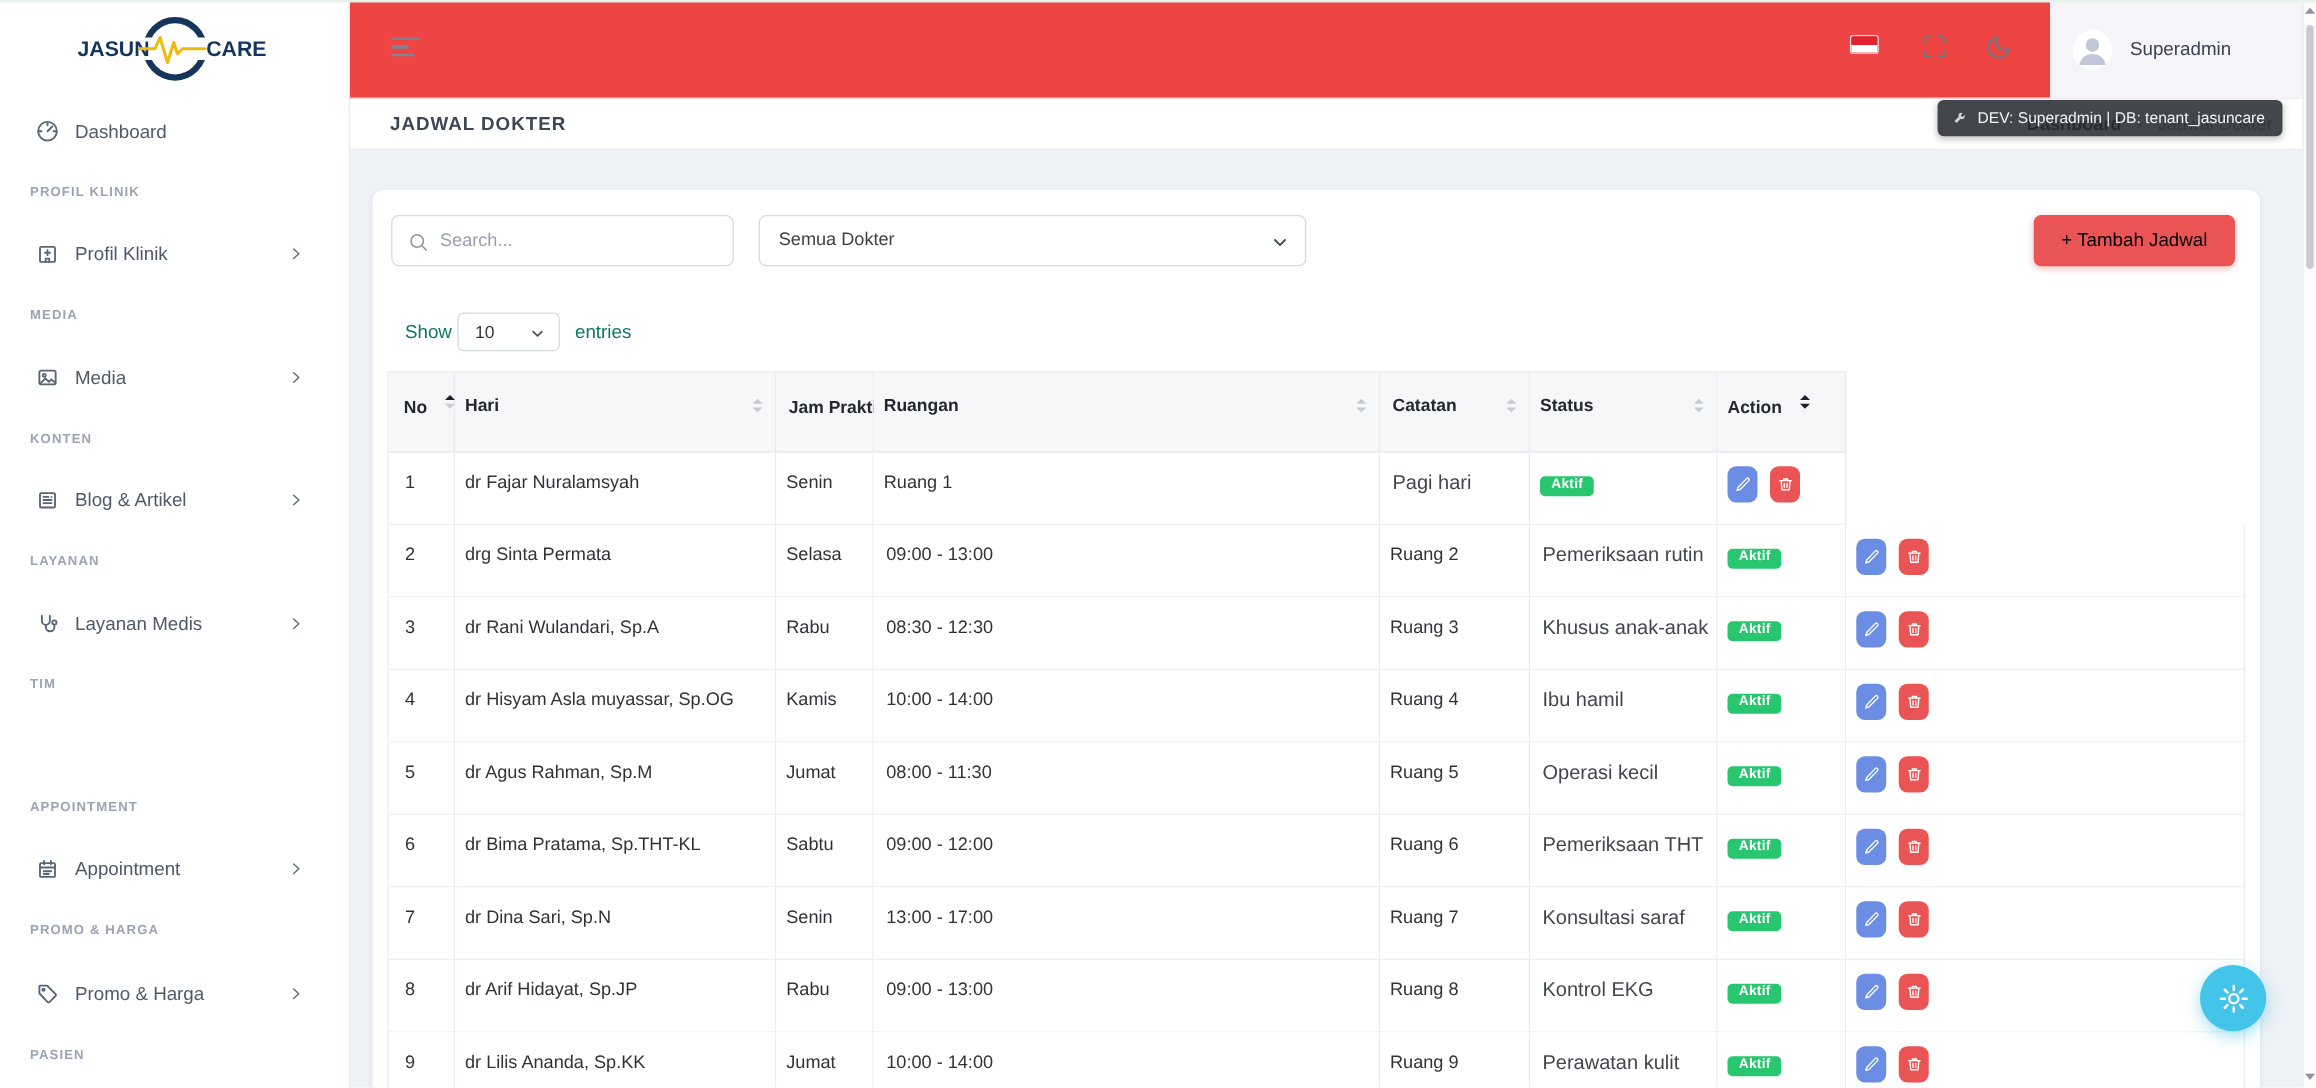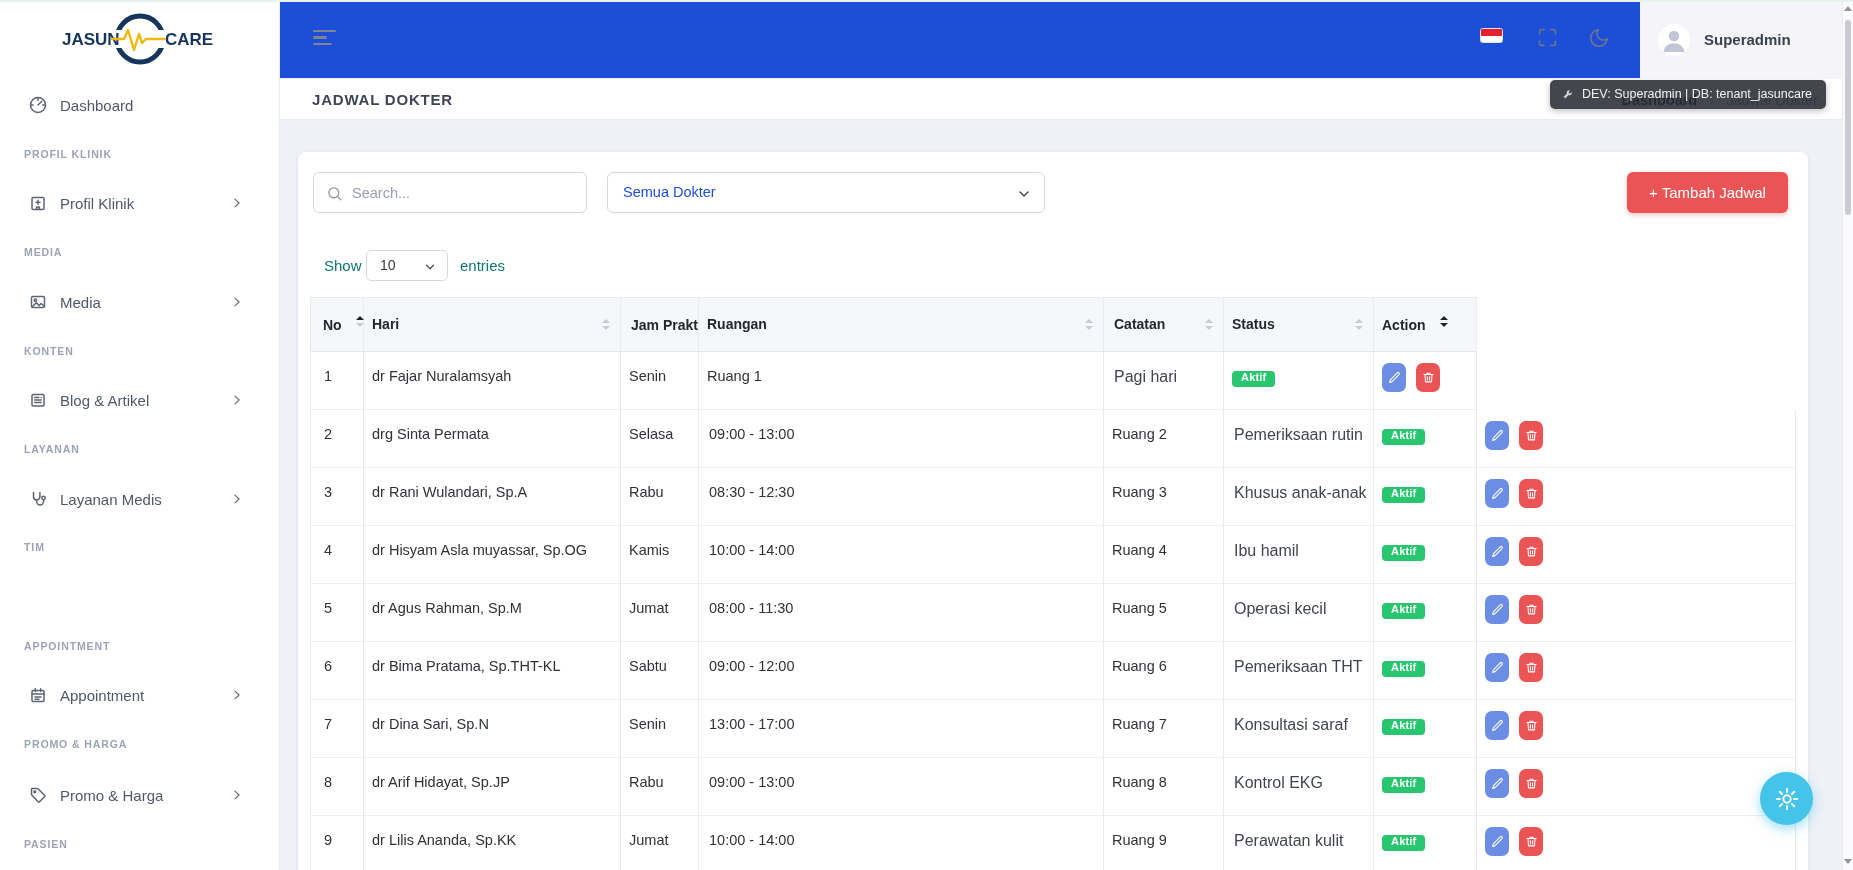--- a/index.html
+++ b/index.html
@@ -15,22 +15,22 @@
   .srow { position:absolute; left:0; width:100%; }
   .side-section { padding-left:24px; font-size:10.5px; font-weight:700; letter-spacing:.9px;
                   color:#9ba3b4; text-transform:uppercase; }
   .side-item { height:26px; display:flex; align-items:center; cursor:pointer; }
   .side-item .ic { position:absolute; left:28px; width:20px; height:20px; display:flex; align-items:center; }
   .side-item .lbl { position:absolute; left:60px; font-size:15px; font-weight:500; color:#4f5968; }
   .side-item .chev { position:absolute; left:230px; width:14px; height:14px; }
   svg.sic { stroke:#5b6575; fill:none; stroke-width:1.5; stroke-linecap:round; stroke-linejoin:round; }
 
   
-  .topbar { position:absolute; left:280px; top:0; width:1562px; height:79px; background:#1d4ed8;
-            border-bottom:1px solid #eef0f3; z-index:30;font-weight:bold; }
+  .topbar { position:absolute; left:280px; top:0; width:1562px; height:79px; background:#ef4444;
+            border-bottom:1px solid #eef0f3; z-index:30; }
   .hamburger { position:absolute; left:33px; top:30px; width:24px; height:17px; cursor:pointer; }
   .hamburger i { display:block; height:2.4px; background:#7d8593; border-radius:2px; margin-bottom:4px; }
   .hamburger i:nth-child(1){ width:23px; } .hamburger i:nth-child(2){ width:14px; } .hamburger i:nth-child(3){ width:19px; }
   .flag { position:absolute; left:1200px; top:28px; width:23px; height:15px; border-radius:2.5px;
           overflow:hidden; border:1px solid #e3e3e6; cursor:pointer; }
   .flag .r { height:50%; background:#e4212e; } .flag .w { height:50%; background:#fff; }
   .tico { position:absolute; top:27px; width:22px; height:22px; cursor:pointer; }
   .tico svg { stroke:#6e7684; fill:none; stroke-width:1.8; stroke-linecap:round; stroke-linejoin:round; }
   .user-chip { position:absolute; right:0; top:0; width:202px; height:79px; background:#f4f4f9; cursor:pointer; }
   .avatar { position:absolute; left:18px; top:24px; width:32px; height:32px; border-radius:50%; background:#fff; overflow:hidden; }
@@ -57,38 +57,38 @@
           border-radius:8px; box-shadow:0 1px 4px rgba(40,50,70,.08); }
 
   .search-box { position:absolute; left:15px; top:20px; width:274px; height:41px; border:1px solid #d5dae2;
                 border-radius:6px; background:#fff; }
   .search-box svg { position:absolute; left:12px; top:12px; stroke:#8f98a5; fill:none; stroke-width:1.8; stroke-linecap:round; }
   .search-box input { position:absolute; left:38px; top:1px; width:225px; height:37px; border:0; outline:none;
                       font-size:14.5px; color:#3a4150; font-family:"Liberation Sans",sans-serif; }
   .search-box input::placeholder { color:#9aa1ad; }
   .filter-select { position:absolute; left:309px; top:20px; width:438px; height:41px; border:1px solid #d5dae2;
                    border-radius:6px; background:#fff; cursor:pointer; }
-  .filter-select .val { position:absolute; left:15px; top:11px; font-size:14.5px; color:#1d4ed8; }
+  .filter-select .val { position:absolute; left:15px; top:11px; font-size:14.5px; color:#404040; }
   .filter-select svg, .mini-select svg { position:absolute; right:12px; top:13px; stroke:#4c535e; fill:none; stroke-width:2; stroke-linecap:round; stroke-linejoin:round; }
   .add-btn { position:absolute; left:1329px; top:20px; width:161px; height:41px; background:var(--accent,#ea5455);
-             color:#ffffff; border:0; border-radius:6px; font-size:15px; font-family:"Liberation Sans",sans-serif;
+             color:#000000; border:0; border-radius:6px; font-size:15px; font-family:"Liberation Sans",sans-serif;
              cursor:pointer; box-shadow:0 2px 5px rgba(234,84,85,.35); }
   .show-row { position:absolute; left:0; top:98px; width:100%; height:31px; }
   .show-row .t { position:absolute; top:7px; font-size:15px; color:#0f766e; }
   .lab-show { left:26px; } .lab-entries { left:162px; }
   .mini-select { position:absolute; left:68px; top:0; width:82px; height:31px; border:1px solid #d5dae2;
                  border-radius:5px; background:#fff; cursor:pointer;padding-left:24px; }
   .mini-select .val { position:absolute; left:13px; top:6px; font-size:14px; color:#33383f; }
   .mini-select svg { top:9px; right:10px; }
 
   
   .table { position:absolute; left:12px; top:145px; width:1486px;
            --cols:53px 257px 78px 405px 120px 150px 103px 1fr; border-left:1px solid #e9ebf0; }
   .thead, .tr { display:grid; grid-template-columns:var(--cols); }
-  .th { height:55px; background:#f6f7f9; border-top:1px solid #e9ebf0; border-right:1px solid #e9ebf0;
+  .th { height:65px; background:#f6f7f9; border-top:1px solid #e9ebf0; border-right:1px solid #e9ebf0;
         border-bottom:1px solid #e4e6ea; position:relative; font-size:14px; font-weight:700; color:#23272f;
         padding:18px 8px 0 8px; cursor:pointer; white-space:nowrap; }
   .th.c-no { padding-left:12px; } .th.c-jam, .th.c-catatan { padding-left:10px; }
   .sort { display:inline-block; width:9px; vertical-align:1px; }
   .sort i { display:block; width:0; height:0; border-left:4px solid transparent; border-right:4px solid transparent; margin:0 0 2.5px 0; }
   .sort .up { border-bottom:4.5px solid #c6cbd4; } .sort .dn { border-top:4.5px solid #c6cbd4; }
   .sort.inline { margin-left:14px; }
   .sort.right { position:absolute; right:9px; top:21px; }
   .sort.dark .up { border-bottom-color:#1d2129; } .sort.dark .dn { border-top-color:#1d2129; }
   .sort.semi .up { border-bottom-color:#1d2129; }

